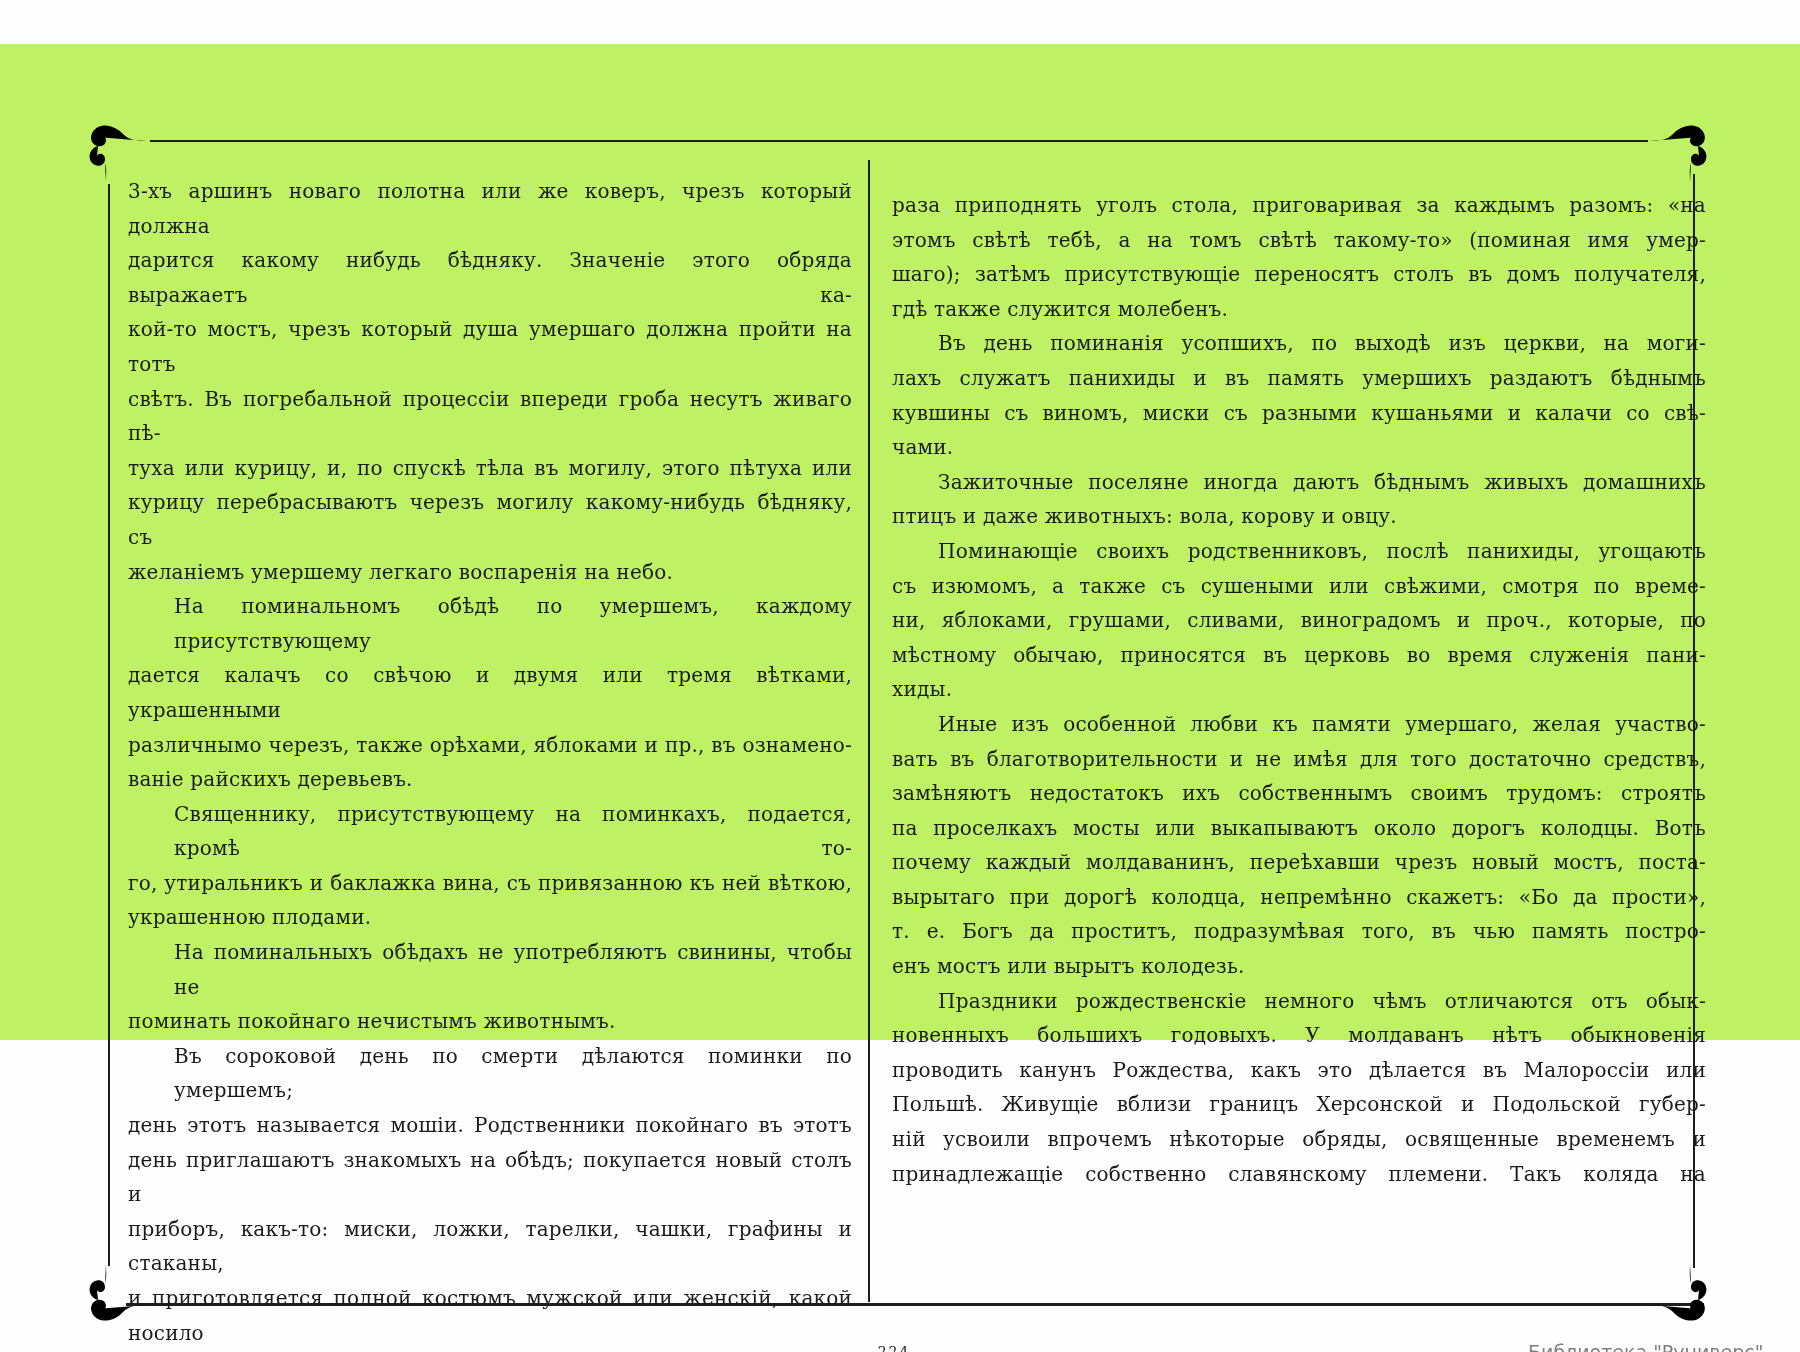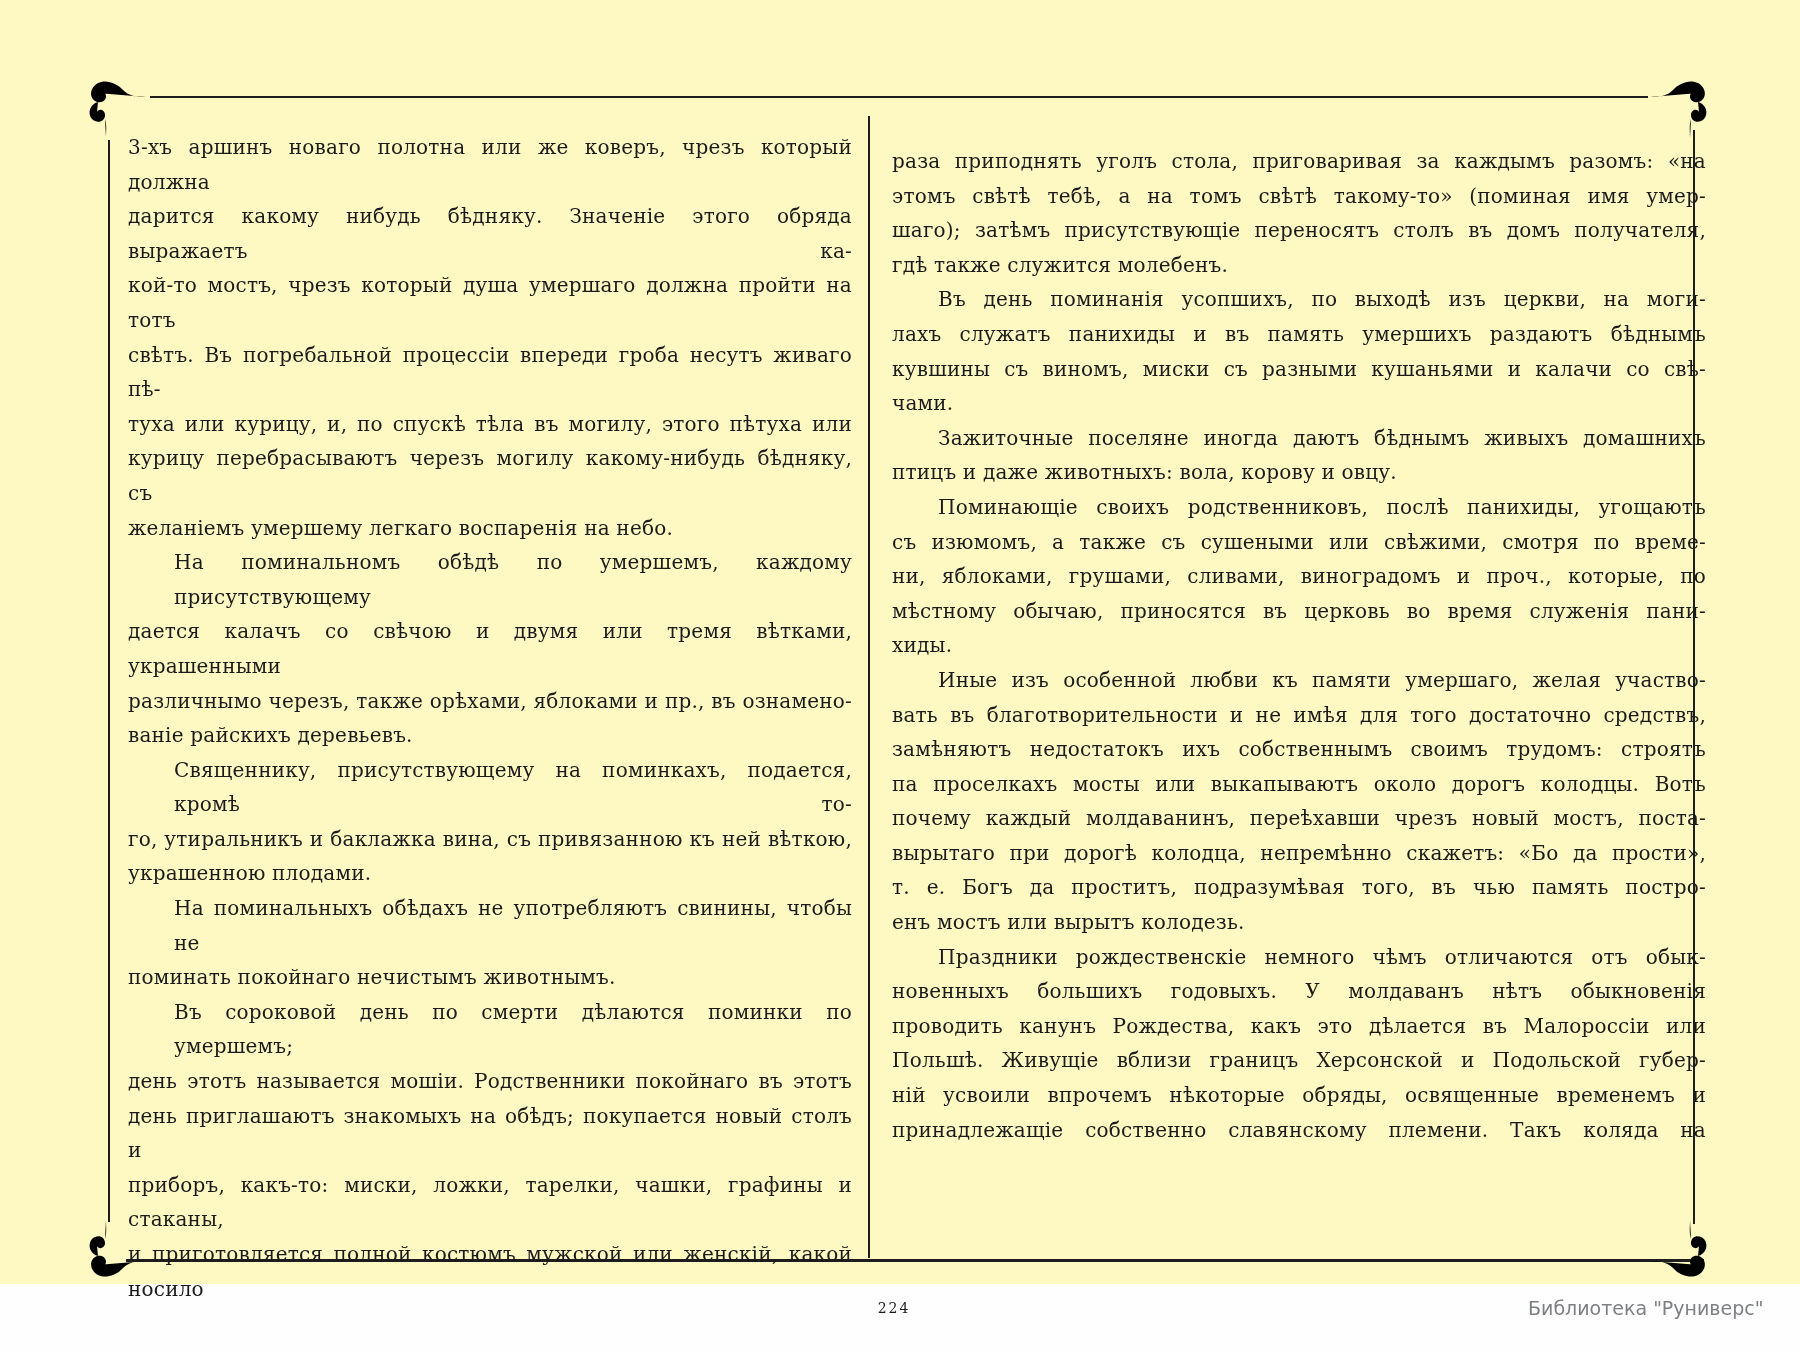--- a/index.html
+++ b/index.html
@@ -4,23 +4,24 @@
 <style>
   html, body {
     margin: 0; padding: 0;
     width: 1800px; height: 1352px;
     background: #fefefe;
     overflow: hidden;
     font-family: "DejaVu Serif", serif;
   }
   #scan-page {
     position: relative;
-    width: 1800px; height: 1284px;
-    background: #fef9c3;
+    width: 1800px; height: 996px;
+    background: #bef264;
     color: #1b1b1b;
+    margin-top: 44px;
   }
   
   .rule { position: absolute; background: #1e1e1e; }
   .b-top      { left: 150px;  top: 96px;   width: 1498px; height: 2px; }
   .b-left     { left: 108px;  top: 140px;  width: 2px;    height: 1082px; }
   .b-right    { left: 1693px; top: 130px;  width: 2px;    height: 1094px; }
   .b-bottom   { left: 126px;  top: 1259px; width: 1578px; height: 3px; }
   .b-divider  { left: 868px;  top: 116px;  width: 2px;    height: 1142px; }
   
   .fl { position: absolute; width: 64px; height: 64px; }

